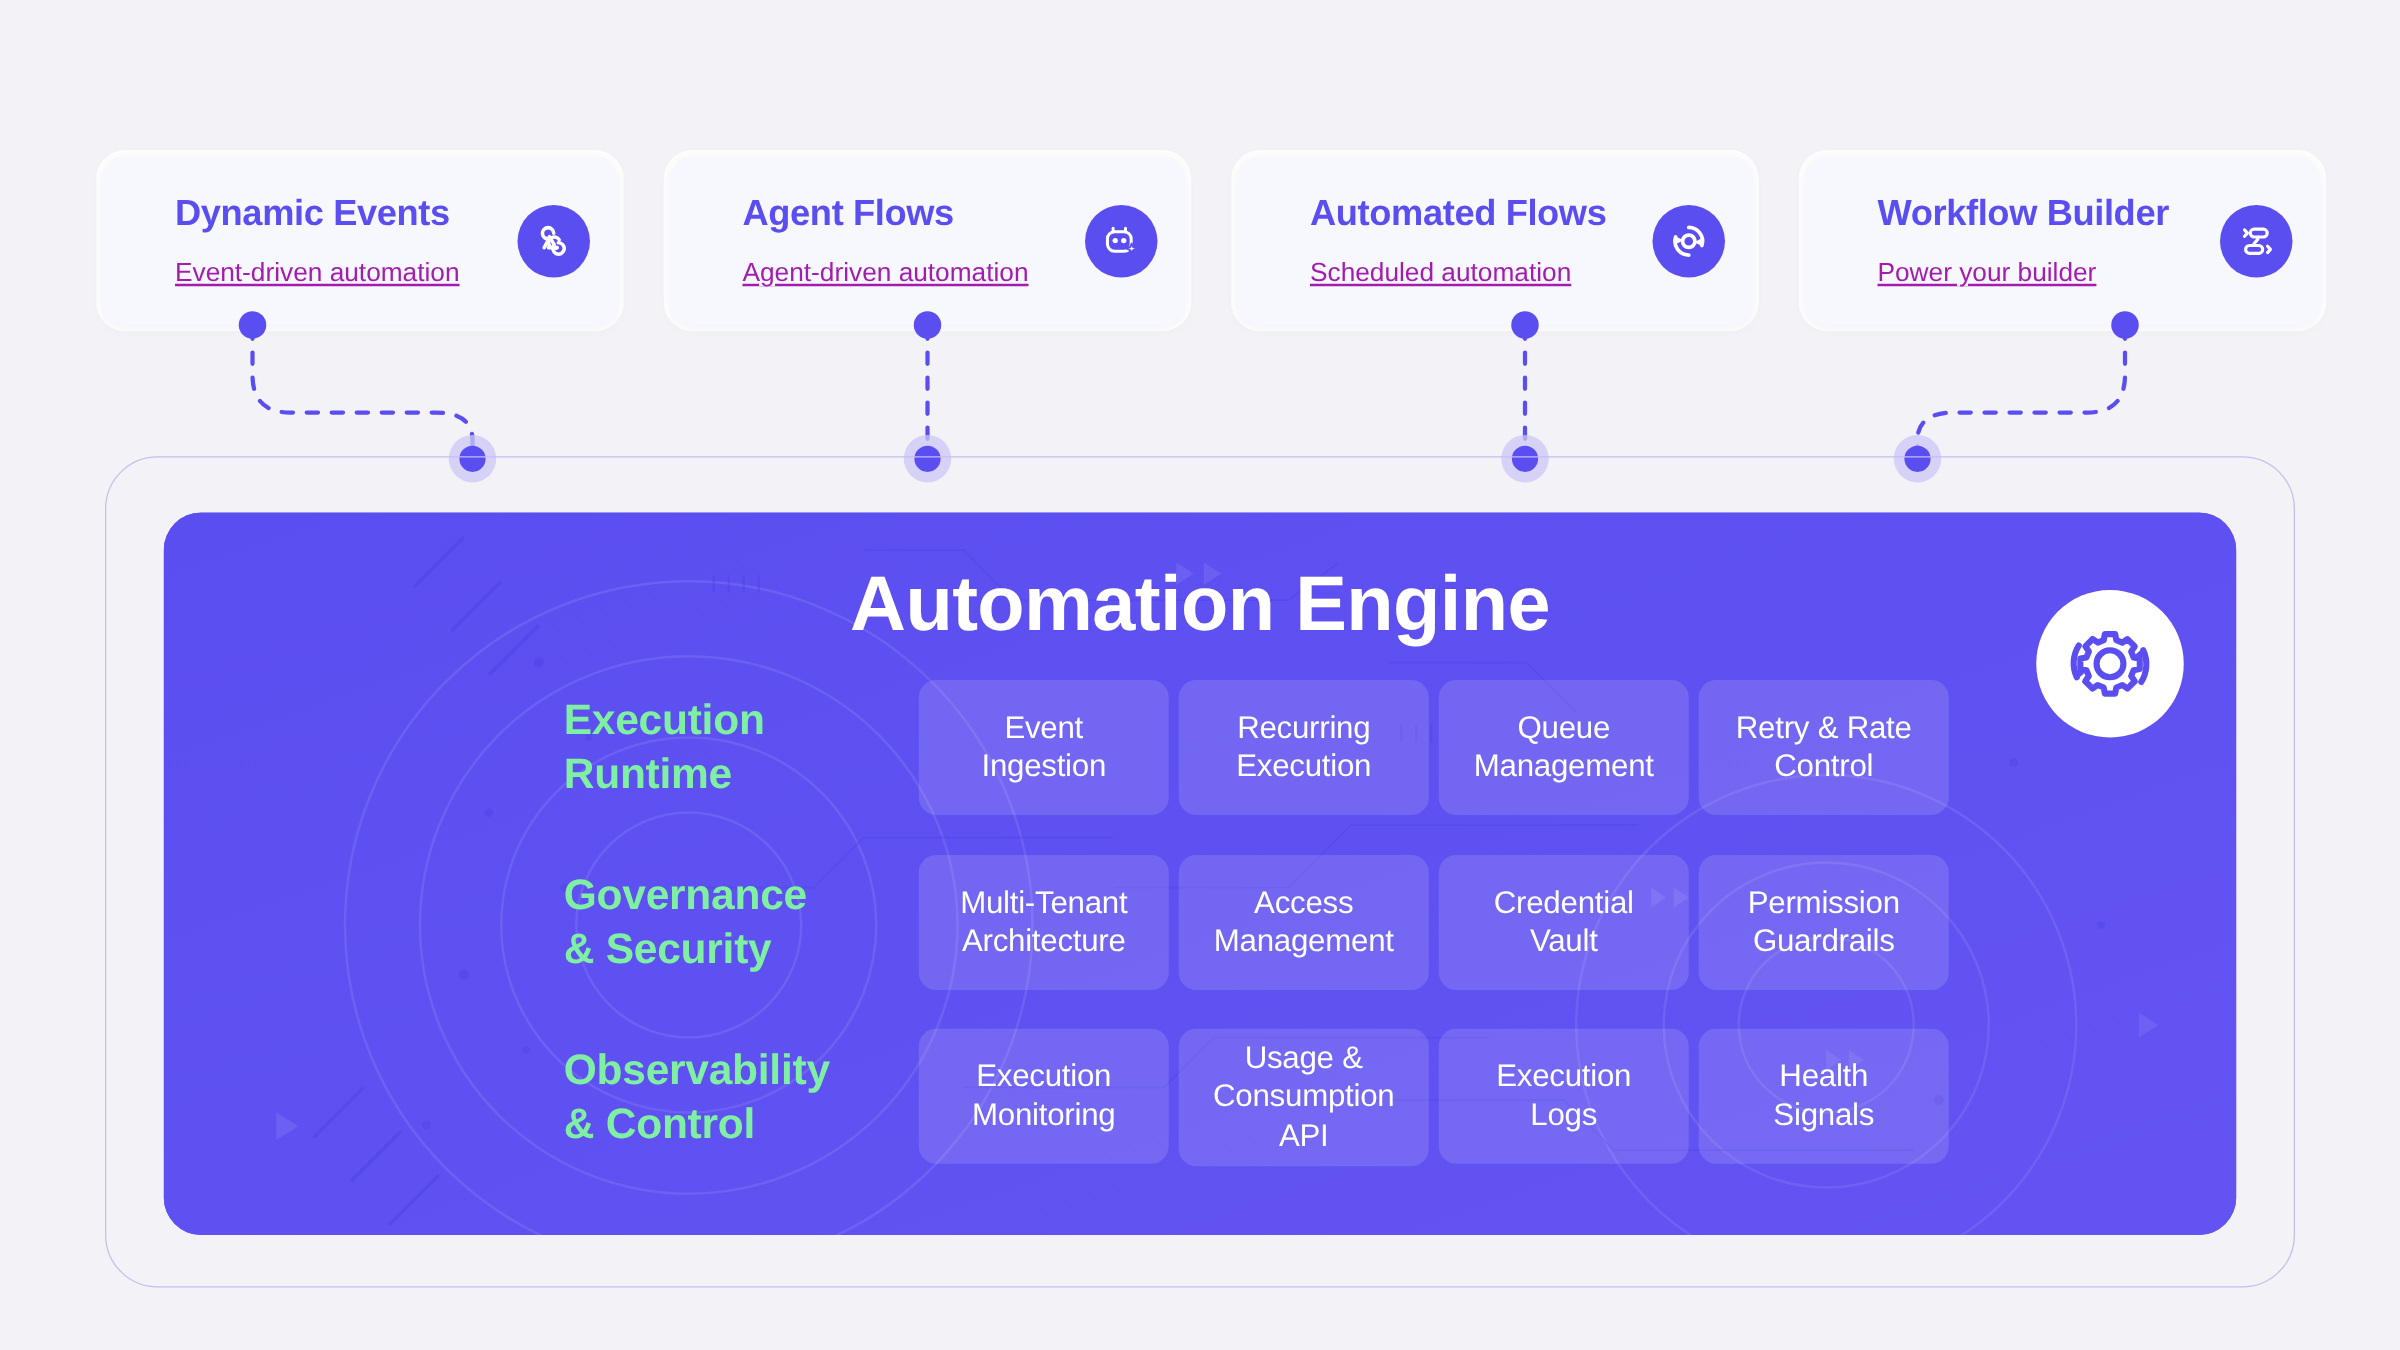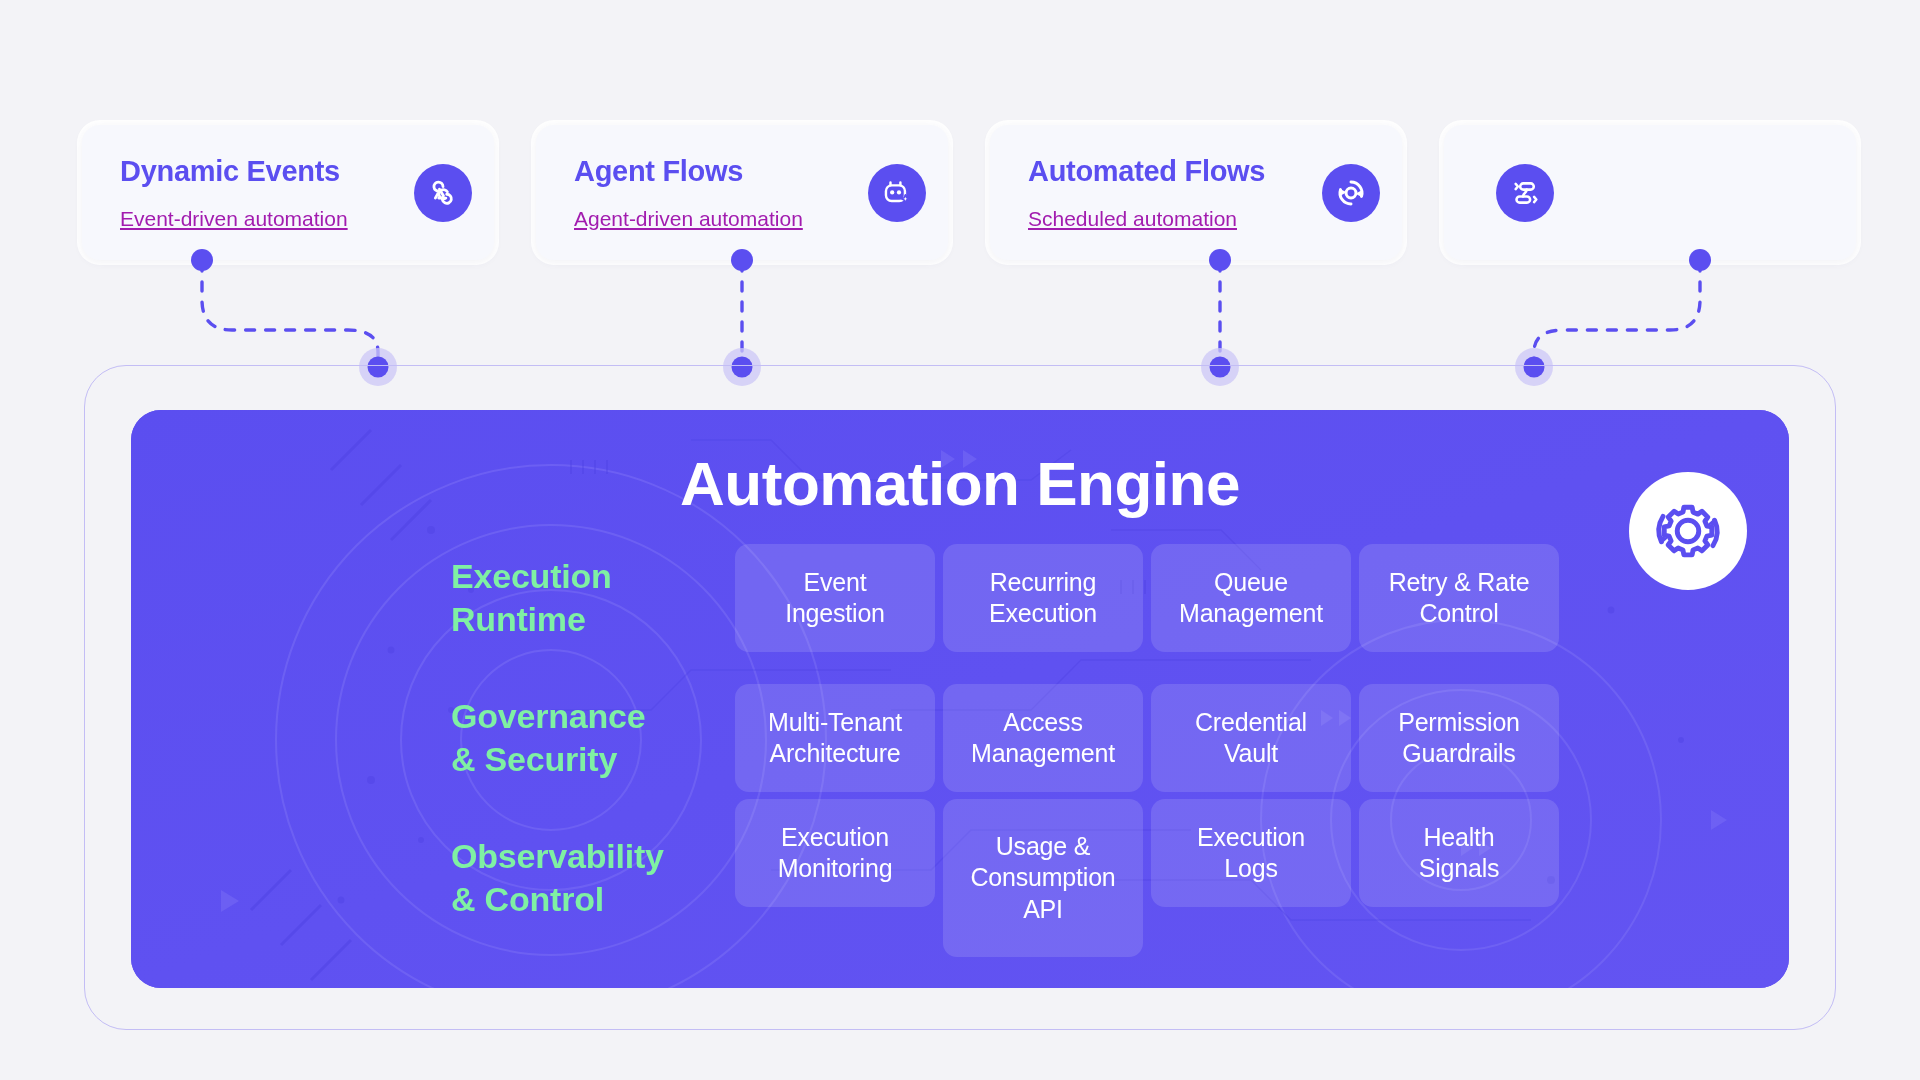--- a/index.html
+++ b/index.html
@@ -44,21 +44,21 @@
     align-items: center;
     justify-content: space-between;
     padding: 0 22px 0 38px;
   }
 
   .card-1 { left: 82px;   width: 412px; }
   .card-2 { left: 536px;  width: 412px; }
   .card-3 { left: 990px;  width: 412px; }
   .card-4 { left: 1444px; width: 412px; }
 
-  .card-text { display: flex; flex-direction: column; gap: 19px; }
+  .card-text { display: flex; flex-direction: column; gap: 19px; margin-left: 20px; }
 
   .card-title {
     font-size: 29px;
     font-weight: bold;
     color: #5b4ef0;
     letter-spacing: -0.3px;
     white-space: nowrap;
   }
 
   .card-sub {
@@ -196,21 +196,21 @@
     align-items: center;
     justify-content: center;
     text-align: center;
     color: #ffffff;
     font-size: 25px;
     line-height: 1.25;
     padding: 6px 10px;
     letter-spacing: -0.2px;
   }
 
-  .tile.tall { height: 158px; }
+  .tile.tall { height: 110px; }
 
   .tile-txt { white-space: pre-line; }
 </style>
 </head>
 <body>
 
 <div class="stage">
 
   <div class="cards-row">
 
@@ -254,20 +254,24 @@
           <rect x="4.2" y="6.6" width="13.4" height="11" rx="4"></rect>
           <circle cx="8.6" cy="11.6" r="1.5" fill="#ffffff" stroke="none"></circle>
           <circle cx="13.4" cy="11.6" r="1.5" fill="#ffffff" stroke="none"></circle>
           <path d="M7.4 6.6V4.6M14.4 6.6V4.6"></path>
           <path d="M17.9 13.3l.85 2.0 2.0.85-2.0.85-.85 2.0-.85-2.0-2.0-.85 2.0-.85z" fill="#ffffff" stroke="#5b4ef0" stroke-width="1.1"></path>
         </svg>
       </div>
     </div>
 
     <div class="feature-card card-4">
+      <div class="card-text">
+        <div class="card-title">Workflow Builder</div>
+        <div class="card-sub">Power your builder</div>
+      </div>
       <div class="card-icon">
         <svg width="34" height="34" viewBox="0 0 24 24" fill="none" stroke="#ffffff" stroke-width="1.8" stroke-linecap="round" stroke-linejoin="round">
           <rect x="8.6" y="5.2" width="9.6" height="4.4" rx="2.2"></rect>
           <rect x="6.0" y="14.4" width="9.6" height="4.4" rx="2.2"></rect>
           <path d="M5.4 5.6l1.6 1.8-1.6 1.8"></path>
           <path d="M18.4 14.8l1.6 1.8-1.6 1.8"></path>
           <path d="M13.2 9.6c0 2.5-2.6 2.3-2.6 4.8"></path>
         </svg>
       </div>
     </div>

